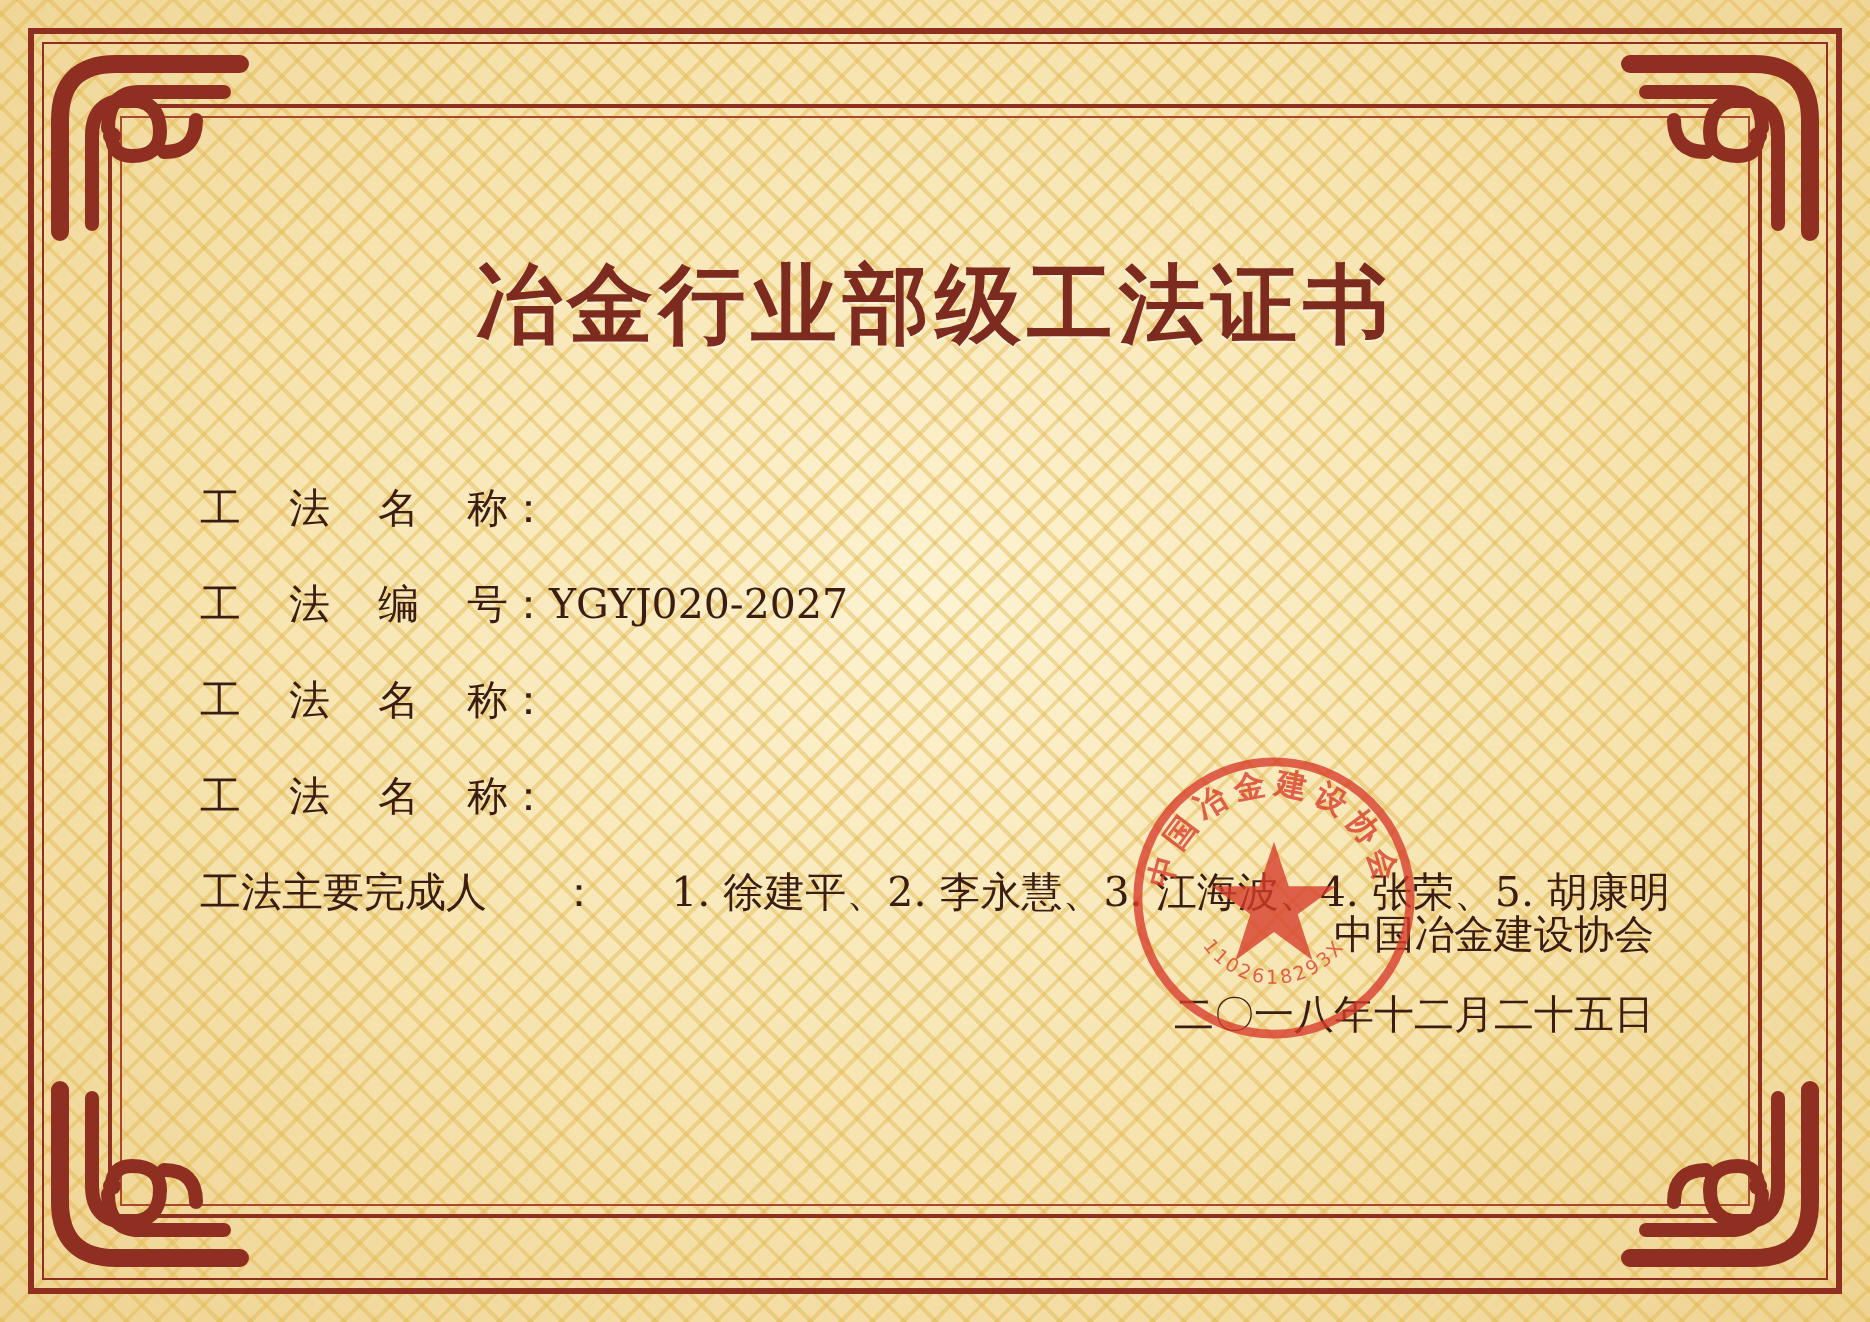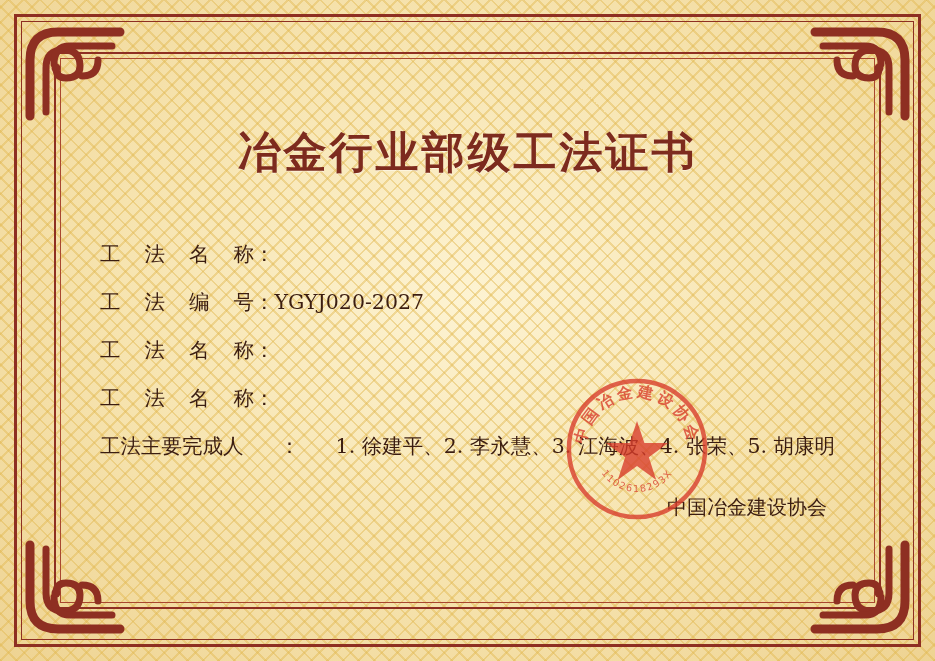--- a/index.html
+++ b/index.html
@@ -250,20 +250,21 @@
       <div class="field-row centered">
         <span class="field-label wide">工法主要完成人</span>
         <span class="field-colon">：</span>
         <span class="field-value">1. 徐建平、2. 李永慧、3. 江海波、4. 张荣、5. 胡康明</span>
       </div>
 
     </div>
 
     <div class="signature">
       <div>中国冶金建设协会</div>
+      <div>二〇一八年十二月二十五日</div>
     </div>
 
     <div class="seal">
       <svg viewBox="0 0 200 200" xmlns="http://www.w3.org/2000/svg">
         <defs>
           <path id="sealTopArc" d="M 30 100 A 70 70 0 0 1 170 100"></path>
           <path id="sealBottomArc" d="M 42 100 A 58 58 0 0 0 158 100"></path>
         </defs>
         <g fill="none" stroke="#d83b2a" stroke-width="6">
           <circle cx="100" cy="100" r="92"></circle>

